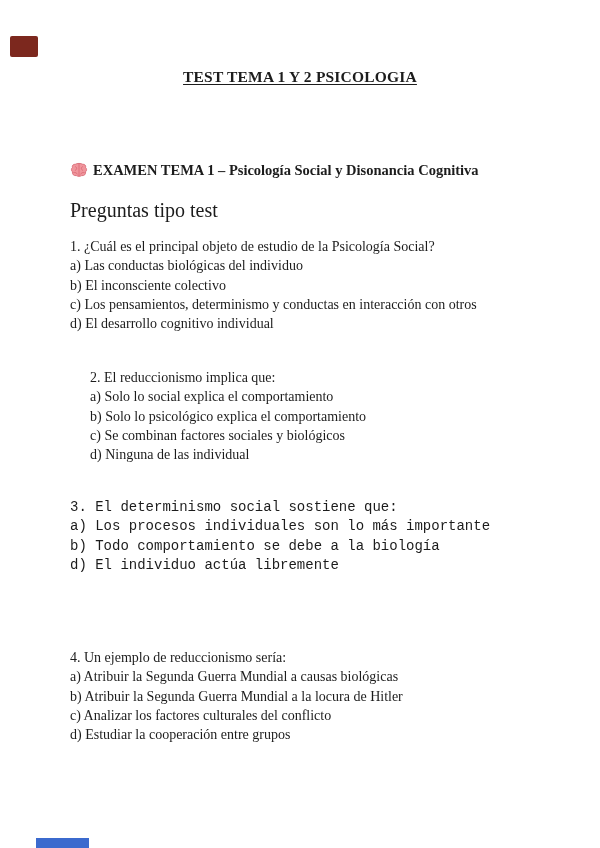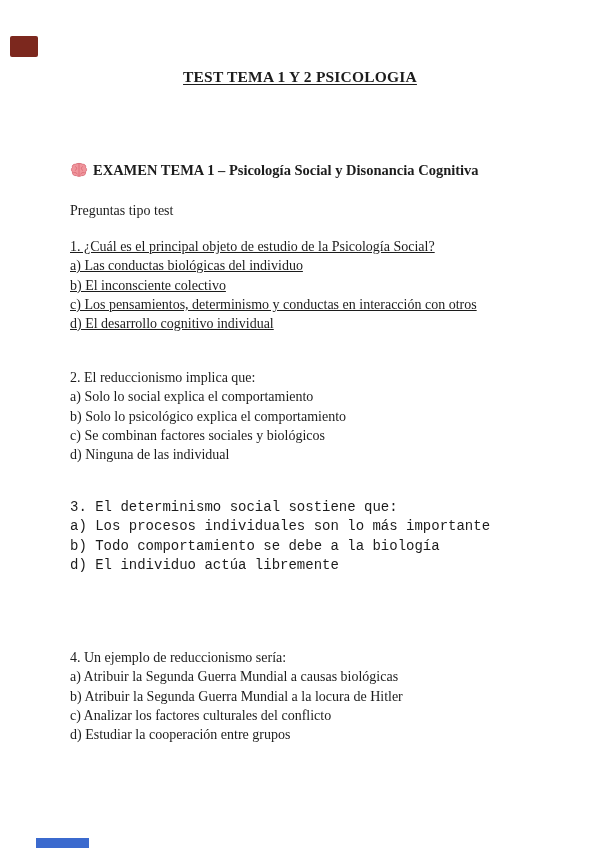--- a/index.html
+++ b/index.html
@@ -59,32 +59,32 @@
     display: inline-block;
     width: 18px;
     height: 16px;
     vertical-align: -3px;
     margin-right: 5px;
   }
   .subtitle {
     position: absolute;
     left: 70px;
     top: 201px;
-    font-size: 14px;
+    font-size: 20px;
     line-height: 19px;
   }
   .question {
     position: absolute;
     left: 70px;
     width: 470px;
     font-size: 14px;
     line-height: 19.3px;
   }
-  .q1 { top: 237px; text-decoration: underline; }
-  .q2 { top: 368px; }
+  .q1 { top: 237px; }
+  .q2 { top: 368px; margin-left: 20px; }
   .q3 { top: 498px; font-family: Liberation Mono, monospace; }
   .q4 { top: 648px; }
   .q-line { white-space: nowrap; }
 </style>
 </head>
 <body>
 
 <div class="doc">
 
   <div class="deco-top-left"></div>

